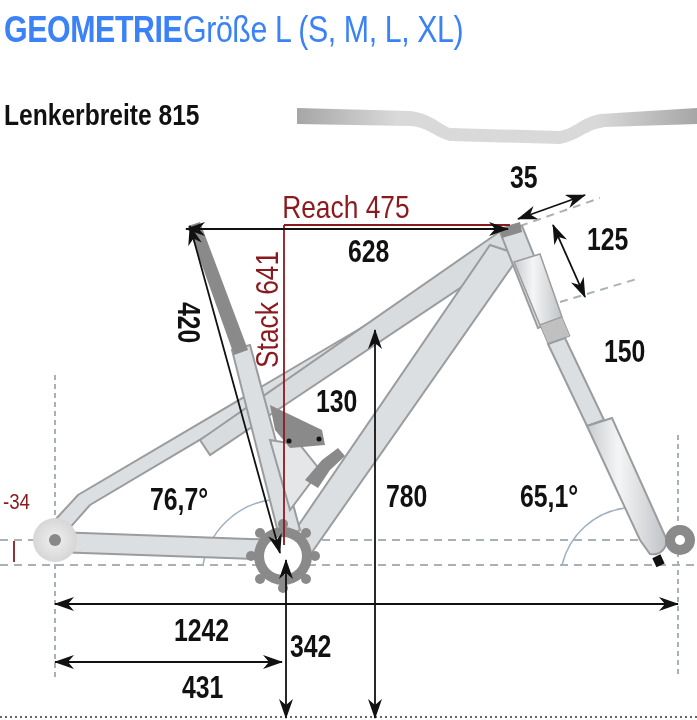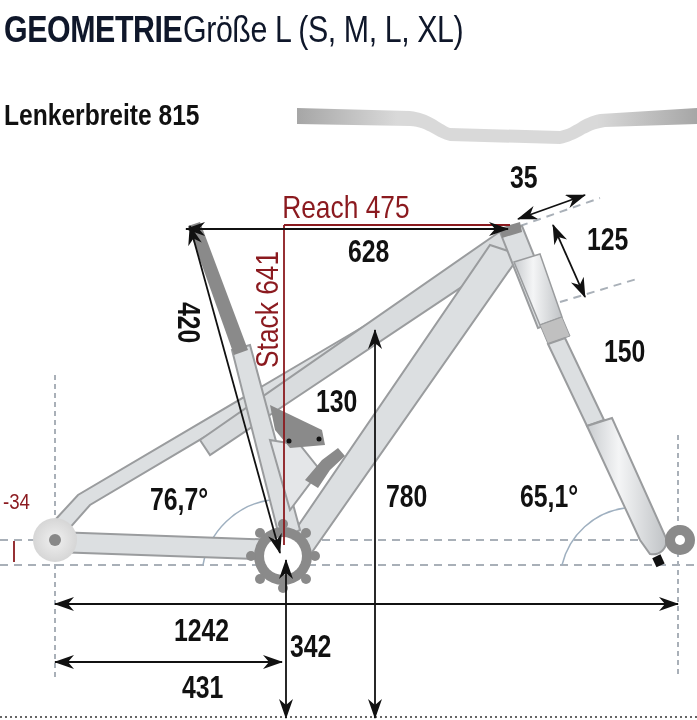--- a/index.html
+++ b/index.html
@@ -1,19 +1,19 @@
 <!DOCTYPE html>
 <html><head>
 <meta charset="utf-8">
 <style>
   html, body { margin: 0; padding: 0; background: #ffffff; }
   body { width: 697px; height: 720px; position: relative; overflow: hidden;
          font-family: "Liberation Sans", sans-serif; }
   .title { position: absolute; left: 4px; top: 8px; font-size: 37px; line-height: 44px;
-           color: #0f172a; white-space: nowrap; letter-spacing: -0.5px; }
+           color: #3b82f6; white-space: nowrap; letter-spacing: -0.5px; }
   .title .bold { font-weight: bold; transform: scaleX(0.82); display: inline-block; transform-origin: left; }
   .title .light { font-weight: normal; display: inline-block; transform: scaleX(0.82); transform-origin: left; margin-left: -48px; }
   .subtitle { position: absolute; left: 4px; top: 98px; font-size: 30px; font-weight: bold;
               color: #111; white-space: nowrap; transform: scaleX(0.82); transform-origin: left; }
   svg { position: absolute; left: 0; top: 0; }
   .lbl { font-family: "Liberation Sans Narrow", "Liberation Sans", sans-serif; font-weight: bold; fill: #111; }
   .red { fill: #8b1a1f; font-family: "Liberation Sans", sans-serif; }
 </style>
 </head>
 <body>

